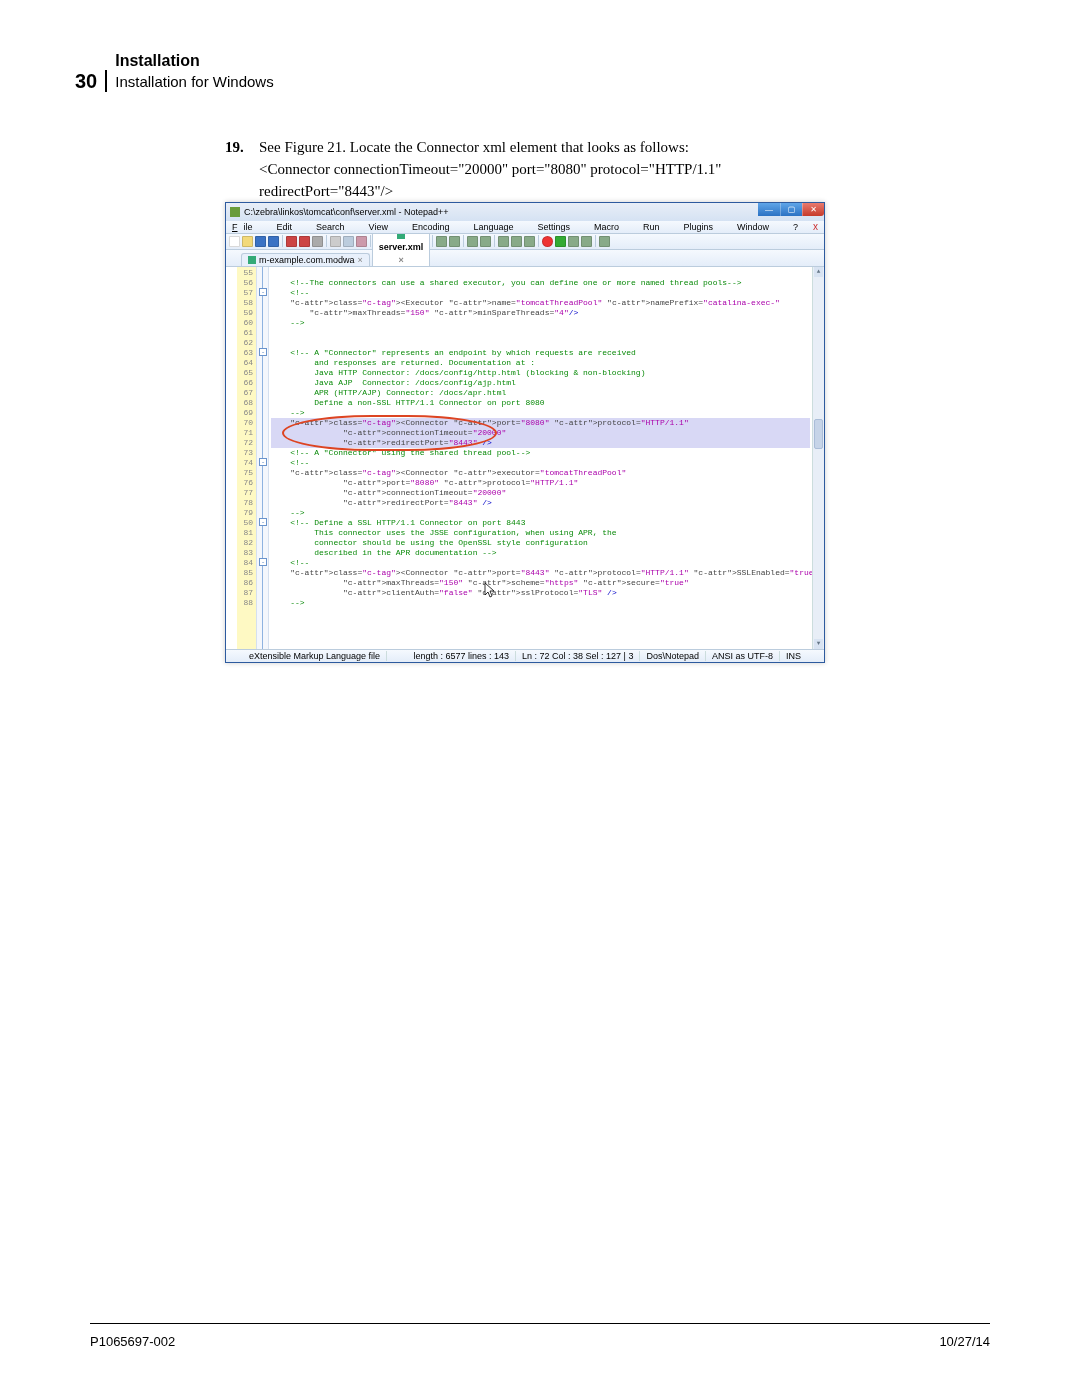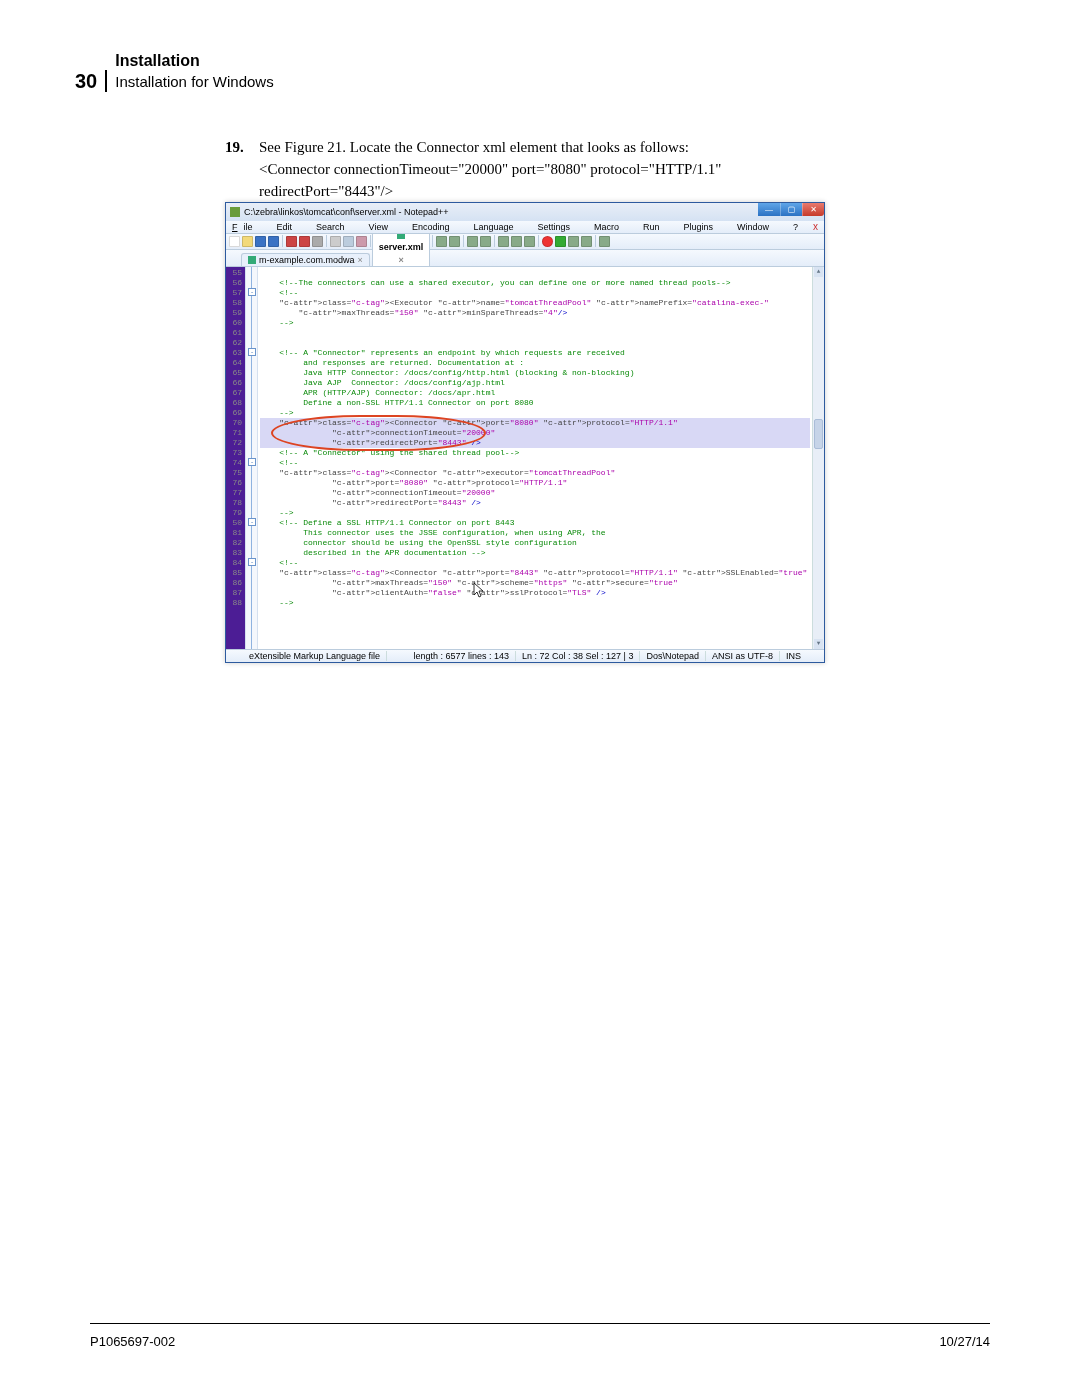--- a/index.html
+++ b/index.html
@@ -53,21 +53,21 @@
   .ti-play { background:#3a3; }
   .ti-g { background:#8a8; }
 
   .npp-tabs { background: linear-gradient(#f5f9fe,#e4edf9); height: 17px; display:flex; align-items: flex-end; padding-left:15px; border-bottom: 1px solid #bcd; }
   .tab { font-size: 9px; padding: 1px 6px; border:1px solid #bcd; border-bottom:none; border-radius: 3px 3px 0 0; background: #e8f0fb; margin-right: 2px; display:flex; align-items:center; gap:3px; }
   .tab.active { background: #fff; font-weight: bold; flex-direction: column; }
   .tab .x { color:#888; font-size:9px; }
   .tab-ico { width:8px; height:8px; background:#3a7; display:inline-block; }
 
   .npp-editor { display: flex; font-family: 'Courier New', monospace; font-size: 8px; line-height: 10px; background: #fff; position: relative; }
-  .gutter { width: 20px; text-align: right; padding: 1px 3px 1px 0; color: #888; background: #4c1d95; border-right: 1px solid #d5e0ef; }
+  .gutter { width: 20px; text-align: right; padding: 1px 3px 1px 0; color: #888; background: #fef9c3; border-right: 1px solid #d5e0ef; margin-left: 11px; }
   .fold { width: 12px; background: #f4f7fc; border-right: 1px solid #d5e0ef; position: relative; }
   .fold-line { position:absolute; left: 5px; top:0; bottom:0; width:1px; background:#8fb3e0; }
   .fold-box { position:absolute; left:2px; width:8px; height:8px; border:1px solid #6a94cc; background:#fff; font-size:7px; line-height:6px; text-align:center; color:#6a94cc; }
   .code { flex:1; padding: 1px 2px; white-space: pre; color: #444; position: relative; overflow: hidden; }
   .scroll { width:12px; background: #e8eef7; border-left: 1px solid #cdd; position: relative; }
   .scroll-thumb { position:absolute; left:1px; right:1px; top:40%; height:30px; background:#c6d4e8; border:1px solid #aabdd8; border-radius:2px; }
   .scroll-arr { position:absolute; left:1px; right:1px; height:10px; background:#d8e3f2; font-size:6px; text-align:center; line-height:10px; color:#678; }
 
   .c-comment { color: #0a8a0a; }
   .c-tag { color: #0000c8; }

